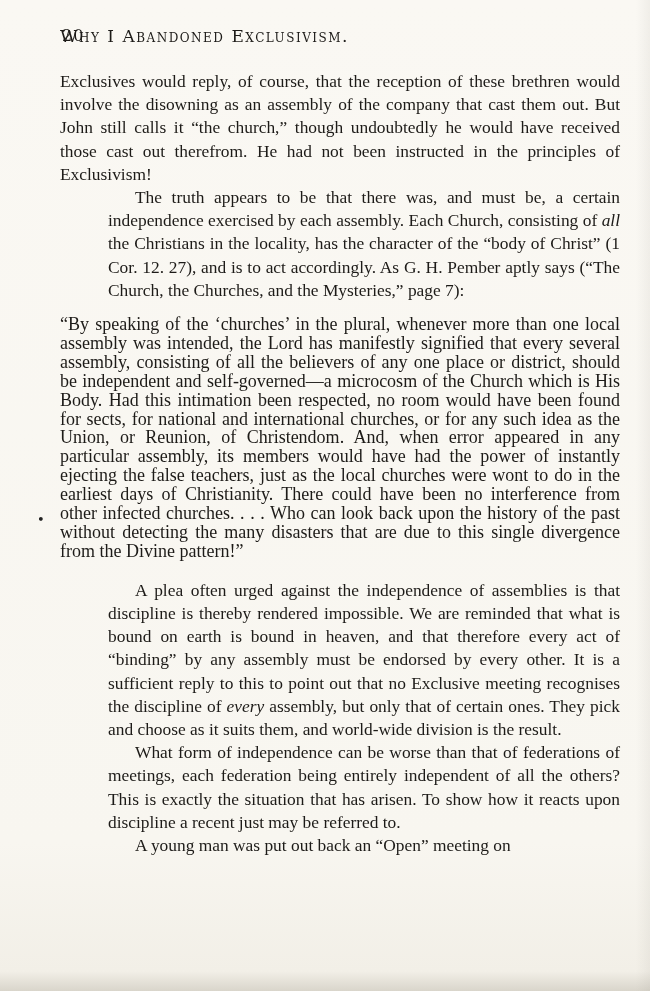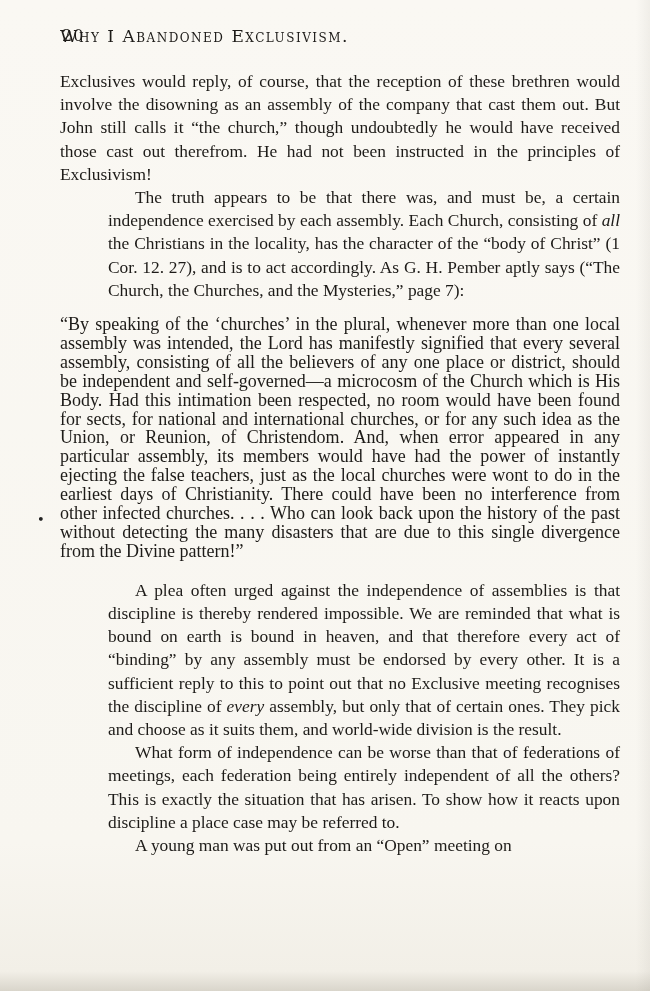--- a/index.html
+++ b/index.html
@@ -70,17 +70,17 @@
 <div class="page">
   <div class="header">
     <span class="pagenum">20</span>
     <span class="title">Why I Abandoned Exclusivism.</span>
   </div>
   <div class="body-text">
       <p class="paragraph"><span>Exclusives would reply, of course, that the reception of these brethren would involve the disowning as an assembly of the company that cast them out.  But John still calls it “the church,” though undoubtedly he would have received those cast out therefrom.  He had not been instructed in the principles of Exclusivism!</span></p>
       <p class="paragraph indent"><span>The truth appears to be that there was, and must be, a certain independence exercised by each assembly.  Each Church, consisting of </span><i>all</i><span> the Christians in the locality, has the character of the “body of Christ” (1 Cor. 12. 27), and is to act accordingly.  As G. H. Pember aptly says (“The Church, the Churches, and the Mysteries,” page 7):</span></p>
       <p class="quote"><span>“By speaking of the ‘churches’ in the plural, whenever more than one local assembly was intended, the Lord has manifestly signified that every several assembly, consisting of all the believers of any one place or district, should be independent and self-governed—a microcosm of the Church which is His Body.  Had this intimation been respected, no room would have been found for sects, for national and international churches, or for any such idea as the Union, or Reunion, of Christendom.  And, when error appeared in any particular assembly, its members would have had the power of instantly ejecting the false teachers, just as the local churches were wont to do in the earliest days of Christianity.  There could have been no interference from other infected churches. . . . Who can look back upon the history of the past without detecting the many disasters that are due to this single divergence from the Divine pattern!”</span></p>
       <p class="paragraph indent"><span>A plea often urged against the independence of assemblies is that discipline is thereby rendered impossible.  We are reminded that what is bound on earth is bound in heaven, and that therefore every act of “binding” by any assembly must be endorsed by every other.  It is a sufficient reply to this to point out that no Exclusive meeting recognises the discipline of </span><i>every</i><span> assembly, but only that of certain ones.  They pick and choose as it suits them, and world-wide division is the result.</span></p>
-      <p class="paragraph indent"><span>What form of independence can be worse than that of federations of meetings, each federation being entirely independent of all the others?  This is exactly the situation that has arisen.  To show how it reacts upon discipline a place case may be referred to.</span></p>
-      <p class="paragraph indent"><span>A young man was put out from an “Open” meeting on</span></p>
+      <p class="paragraph indent"><span>What form of independence can be worse than that of federations of meetings, each federation being entirely independent of all the others?  This is exactly the situation that has arisen.  To show how it reacts upon discipline a recent just may be referred to.</span></p>
+      <p class="paragraph indent"><span>A young man was put out back an “Open” meeting on</span></p>
     </div>
   <span class="margin-dot">•</span>
 </div>
 
 </body></html>

